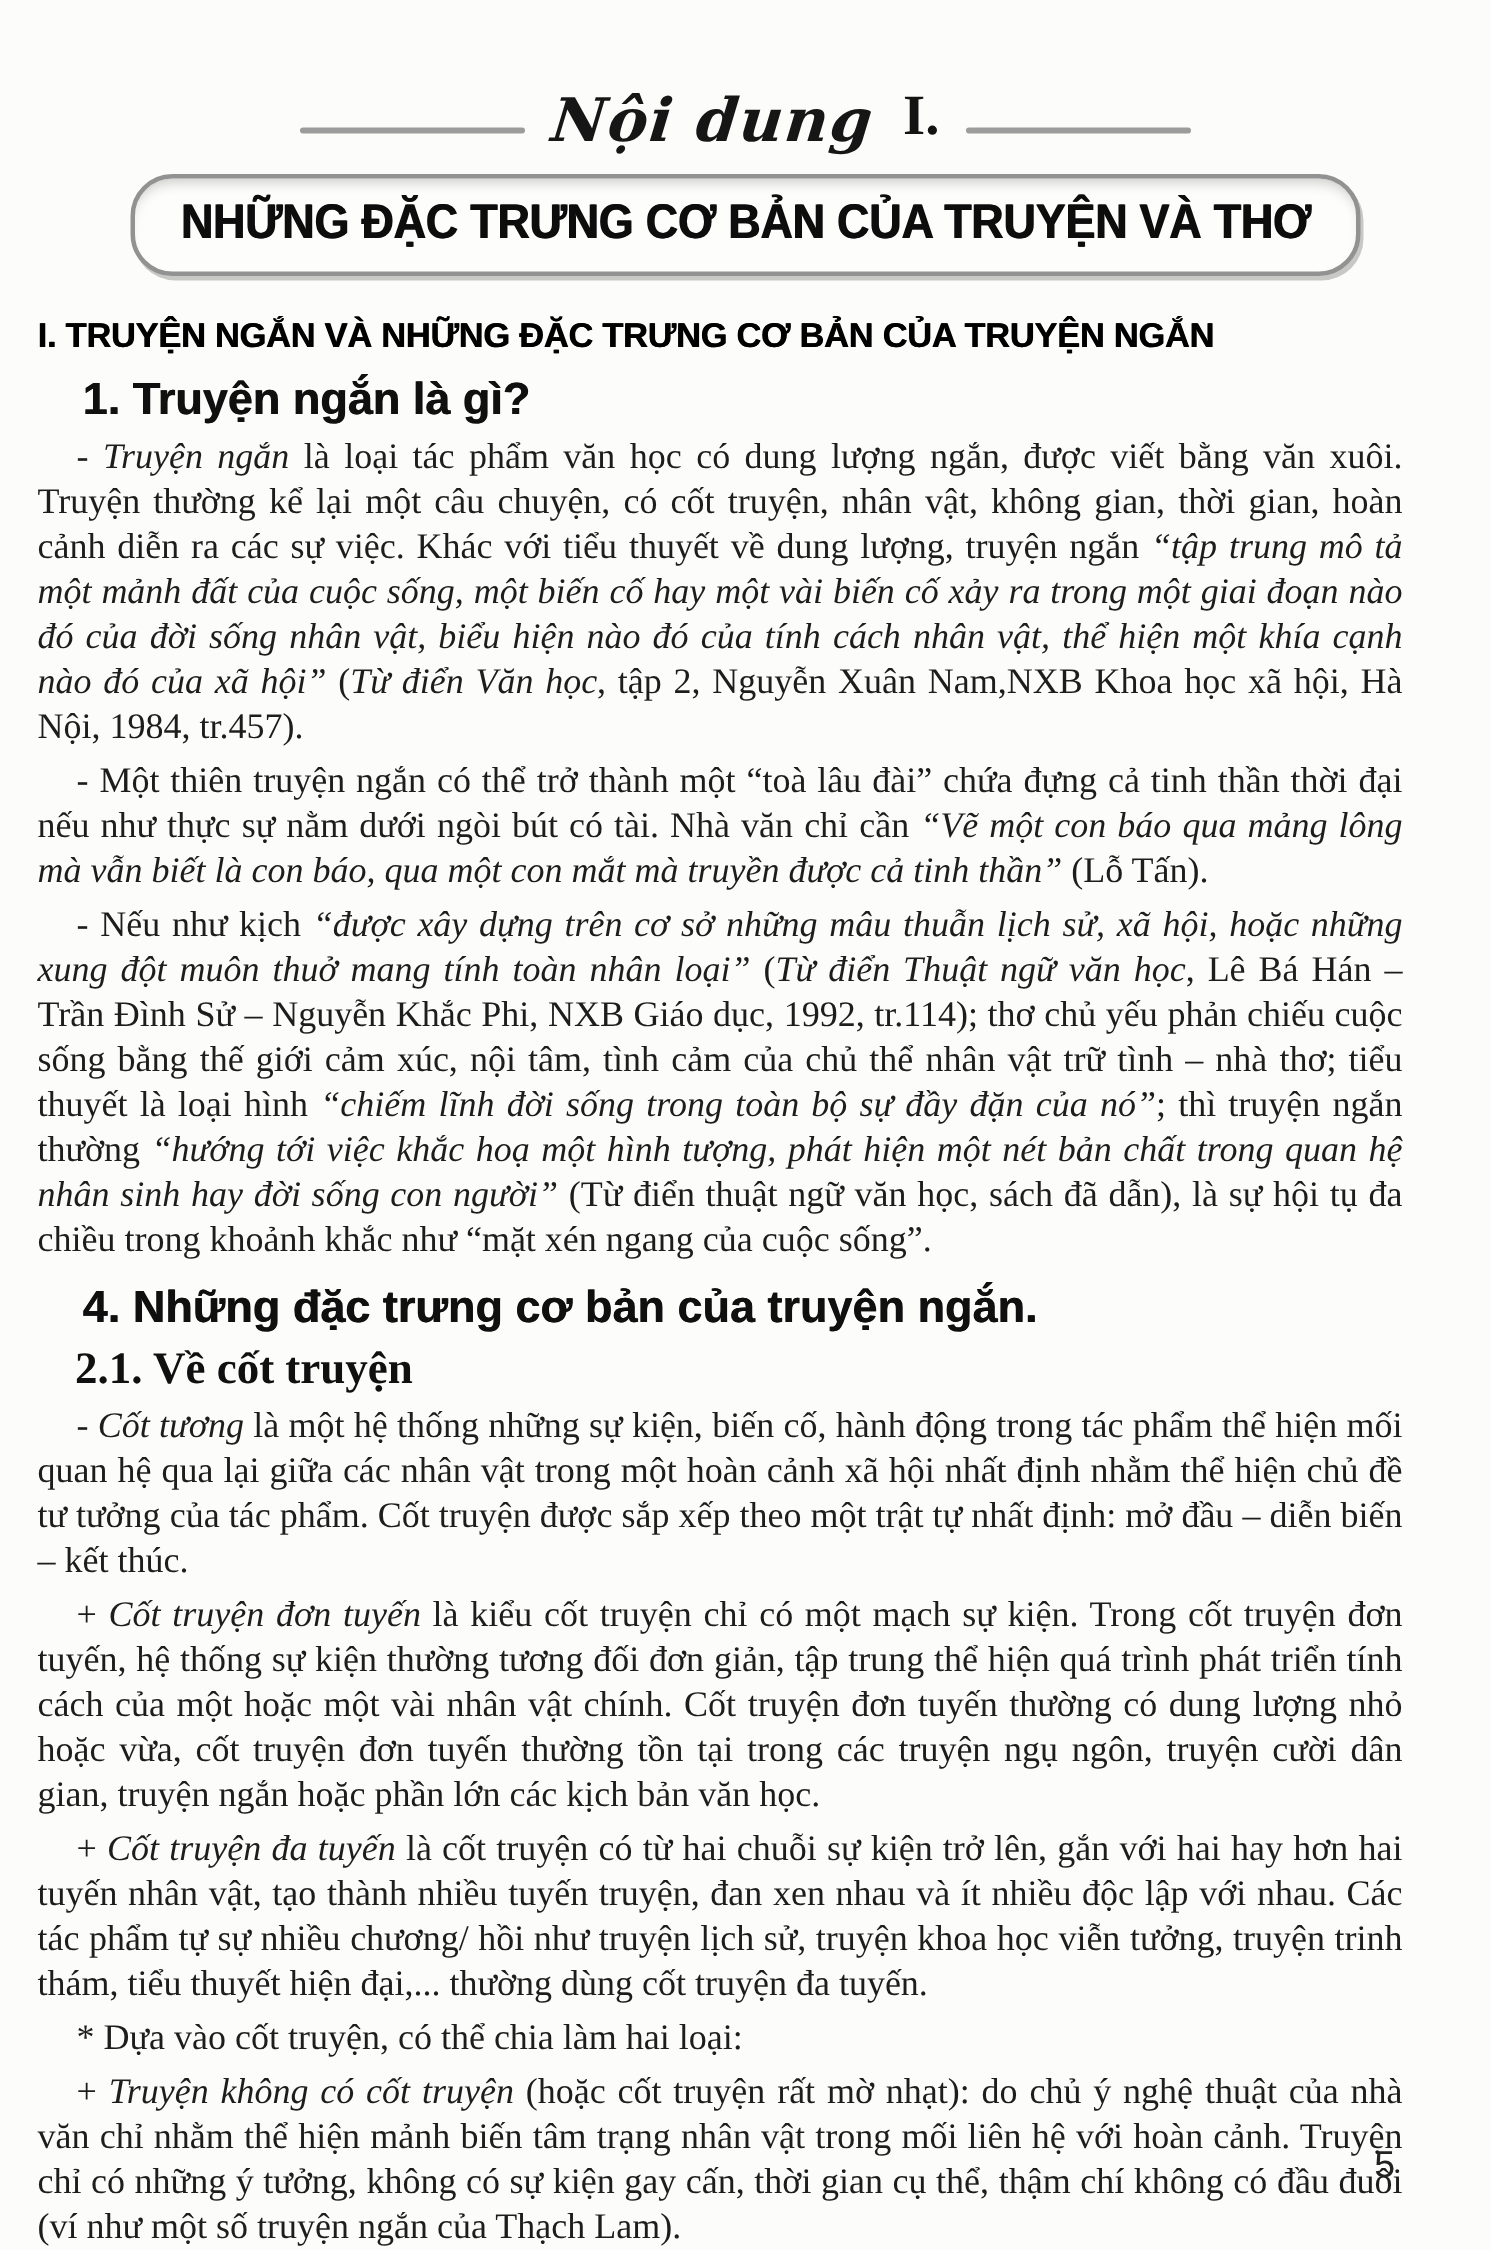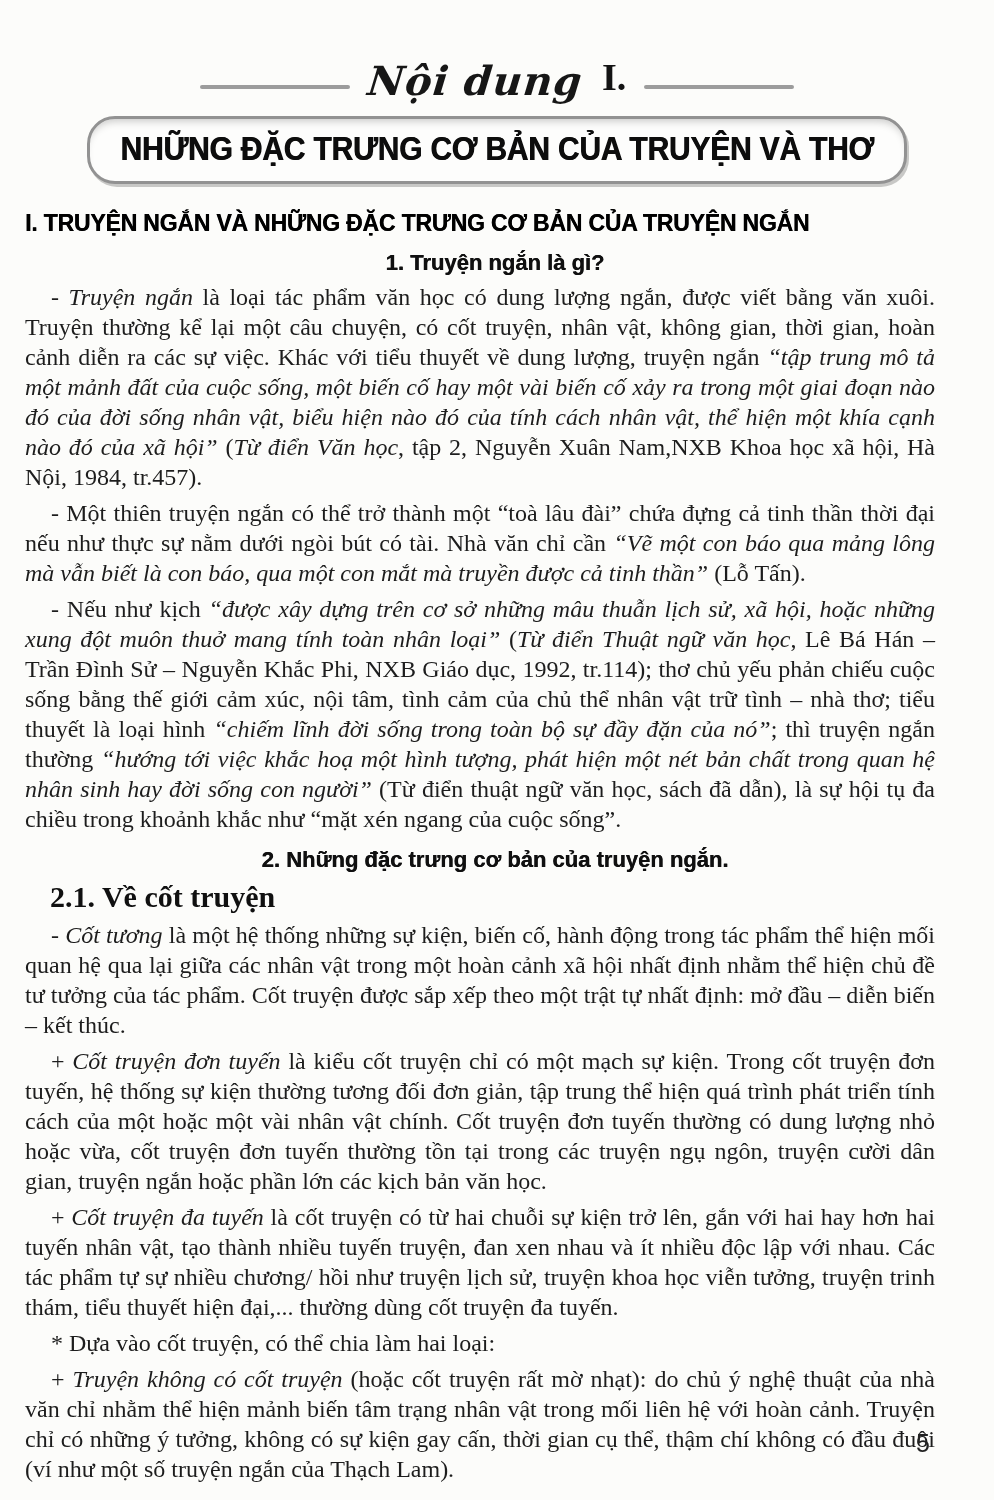--- a/index.html
+++ b/index.html
@@ -61,24 +61,23 @@
   }
   .h-section{
     font-family:"Liberation Sans", sans-serif;
     font-weight:700;font-size:23px;
     margin:0;color:#000000;
     letter-spacing:-0.2px;
     text-shadow:0.4px 0 0 currentColor;
   }
   .h-sub-sans{
     font-family:"Liberation Sans", sans-serif;
-    font-weight:700;font-size:22px;
+    font-weight:700;font-size:30px;
     margin:13px 0 0 30px;color:#101010;
     text-shadow:0.4px 0 0 currentColor;
-    text-align:center;
   }
   .h-sub-serif{
     font-family:"Liberation Serif", serif;
     font-weight:700;font-size:30px;
     margin:7px 0 0 25px;color:#101010;
   }
   .body p{
     margin:6px 0 0;
     font-size:24px;line-height:30px;
     text-align:justify;
@@ -111,21 +110,21 @@
   </header>
 
   <main class="body">
     <h2 class="h-section">I. TRUYỆN NGẮN VÀ NHỮNG ĐẶC TRƯNG CƠ BẢN CỦA TRUYỆN NGẮN</h2>
     <h3 class="h-sub-sans">1. Truyện ngắn là gì?</h3>
 
     <p><span>- </span><i>Truyện ngắn</i><span> là loại tác phẩm văn học có dung lượng ngắn, được viết bằng văn xuôi. Truyện thường kể lại một câu chuyện, có cốt truyện, nhân vật, không gian, thời gian, hoàn cảnh diễn ra các sự việc. Khác với tiểu thuyết về dung lượng, truyện ngắn </span><i>“tập trung mô tả một mảnh đất của cuộc sống, một biến cố hay một vài biến cố xảy ra trong một giai đoạn nào đó của đời sống nhân vật, biểu hiện nào đó của tính cách nhân vật, thể hiện một khía cạnh nào đó của xã hội”</i><span> (</span><i>Từ điển Văn học</i><span>, tập 2, Nguyễn Xuân Nam,NXB Khoa học xã hội, Hà Nội, 1984, tr.457).</span></p>
     <p><span>- Một thiên truyện ngắn có thể trở thành một “toà lâu đài” chứa đựng cả tinh thần thời đại nếu như thực sự nằm dưới ngòi bút có tài. Nhà văn chỉ cần </span><i>“Vẽ một con báo qua mảng lông mà vẫn biết là con báo, qua một con mắt mà truyền được cả tinh thần”</i><span> (Lỗ Tấn).</span></p>
     <p><span>- Nếu như kịch </span><i>“được xây dựng trên cơ sở những mâu thuẫn lịch sử, xã hội, hoặc những xung đột muôn thuở mang tính toàn nhân loại”</i><span> (</span><i>Từ điển Thuật ngữ văn học</i><span>, Lê Bá Hán – Trần Đình Sử – Nguyễn Khắc Phi, NXB Giáo dục, 1992, tr.114); thơ chủ yếu phản chiếu cuộc sống bằng thế giới cảm xúc, nội tâm, tình cảm của chủ thể nhân vật trữ tình – nhà thơ; tiểu thuyết là loại hình </span><i>“chiếm lĩnh đời sống trong toàn bộ sự đầy đặn của nó”</i><span>; thì truyện ngắn thường </span><i>“hướng tới việc khắc hoạ một hình tượng, phát hiện một nét bản chất trong quan hệ nhân sinh hay đời sống con người”</i><span> (Từ điển thuật ngữ văn học, sách đã dẫn), là sự hội tụ đa chiều trong khoảnh khắc như “mặt xén ngang của cuộc sống”.</span></p>
 
-    <h3 class="h-sub-sans">2. Những đặc trưng cơ bản của truyện ngắn.</h3>
+    <h3 class="h-sub-sans">4. Những đặc trưng cơ bản của truyện ngắn.</h3>
     <h3 class="h-sub-serif">2.1. Về cốt truyện</h3>
 
     <p><span>- </span><i>Cốt tương</i><span> là một hệ thống những sự kiện, biến cố, hành động trong tác phẩm thể hiện mối quan hệ qua lại giữa các nhân vật trong một hoàn cảnh xã hội nhất định nhằm thể hiện chủ đề tư tưởng của tác phẩm. Cốt truyện được sắp xếp theo một trật tự nhất định: mở đầu – diễn biến – kết thúc.</span></p>
     <p><span>+ </span><i>Cốt truyện đơn tuyến</i><span> là kiểu cốt truyện chỉ có một mạch sự kiện. Trong cốt truyện đơn tuyến, hệ thống sự kiện thường tương đối đơn giản, tập trung thể hiện quá trình phát triển tính cách của một hoặc một vài nhân vật chính. Cốt truyện đơn tuyến thường có dung lượng nhỏ hoặc vừa, cốt truyện đơn tuyến thường tồn tại trong các truyện ngụ ngôn, truyện cười dân gian, truyện ngắn hoặc phần lớn các kịch bản văn học.</span></p>
     <p><span>+ </span><i>Cốt truyện đa tuyến</i><span> là cốt truyện có từ hai chuỗi sự kiện trở lên, gắn với hai hay hơn hai tuyến nhân vật, tạo thành nhiều tuyến truyện, đan xen nhau và ít nhiều độc lập với nhau. Các tác phẩm tự sự nhiều chương/ hồi như truyện lịch sử, truyện khoa học viễn tưởng, truyện trinh thám, tiểu thuyết hiện đại,... thường dùng cốt truyện đa tuyến.</span></p>
     <p><span>* Dựa vào cốt truyện, có thể chia làm hai loại:</span></p>
     <p><span>+ </span><i>Truyện không có cốt truyện</i><span> (hoặc cốt truyện rất mờ nhạt): do chủ ý nghệ thuật của nhà văn chỉ nhằm thể hiện mảnh biến tâm trạng nhân vật trong mối liên hệ với hoàn cảnh. Truyện chỉ có những ý tưởng, không có sự kiện gay cấn, thời gian cụ thể, thậm chí không có đầu đuôi (ví như một số truyện ngắn của Thạch Lam).</span></p>
   </main>
 
   <span class="page-number">5</span>

